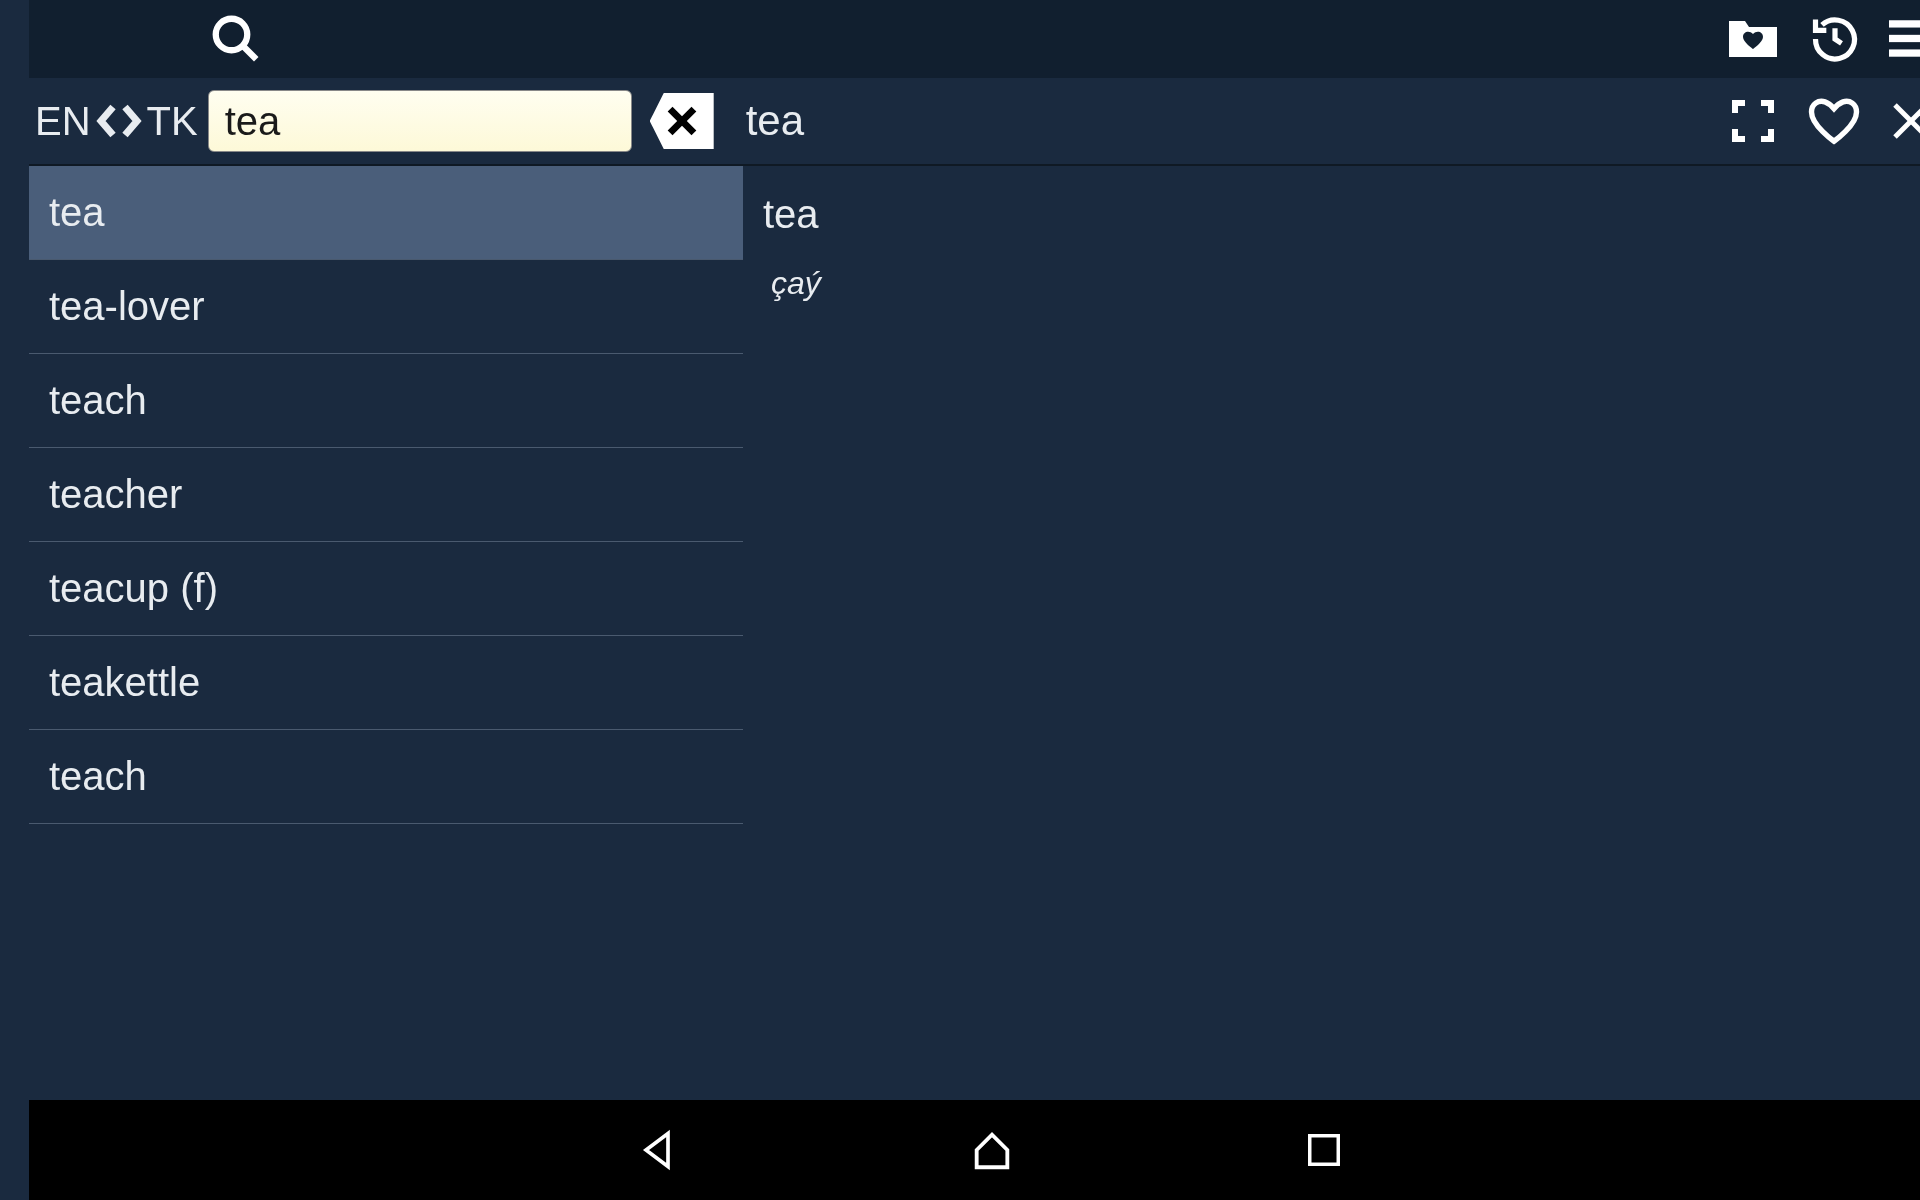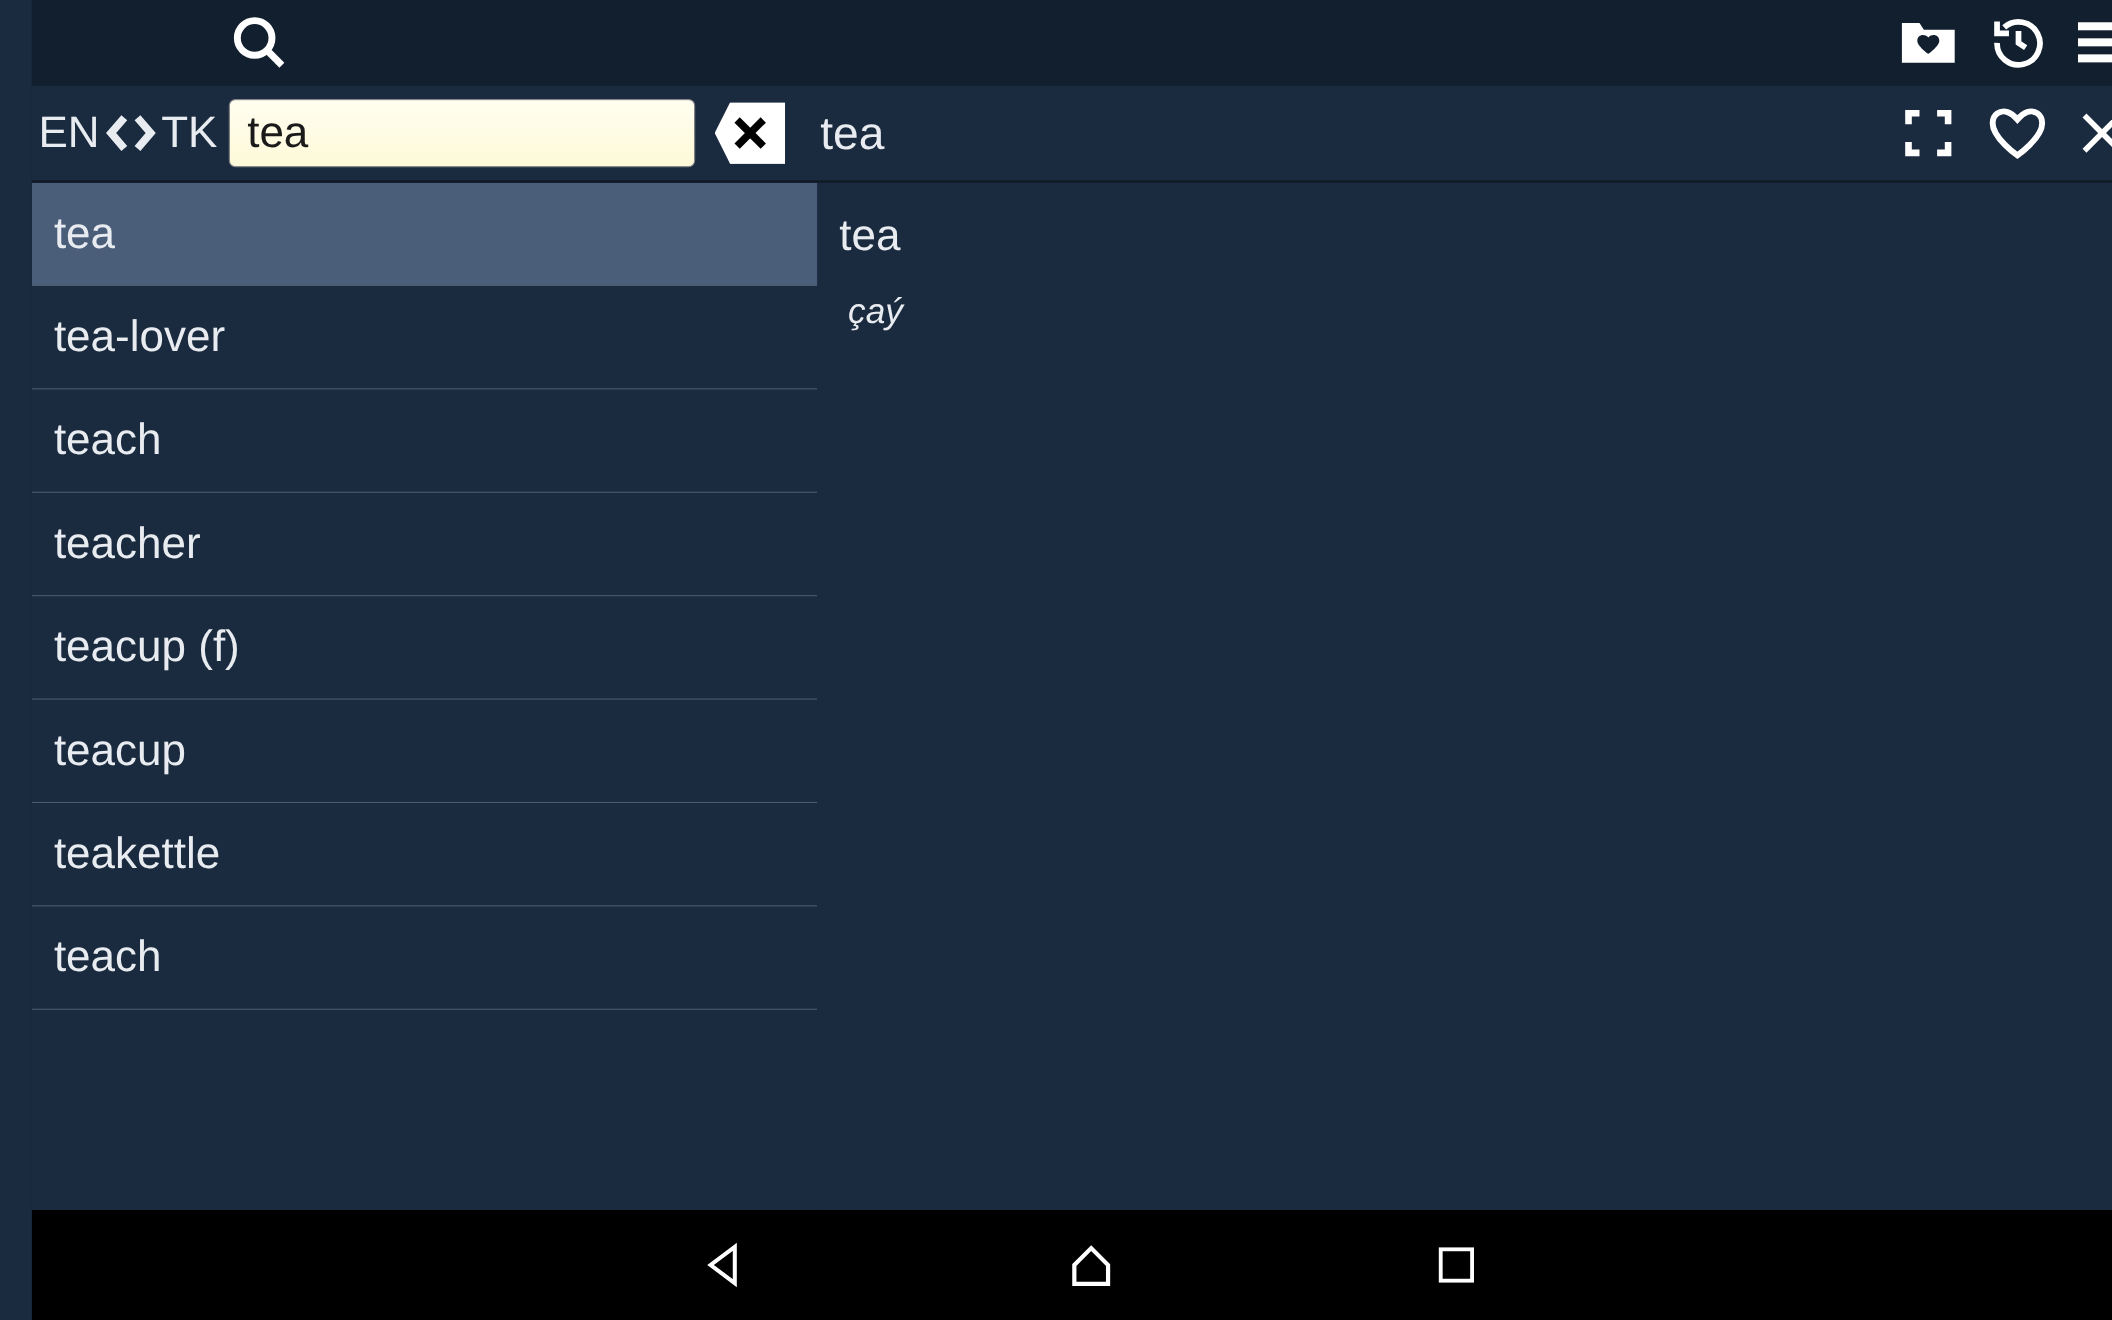--- a/index.html
+++ b/index.html
@@ -256,21 +256,20 @@
       </div>
     </div>
 
     <div class="content-area">
       <div class="word-list" id="word-list-container">
           <div class="word-item selected">tea</div>
           <div class="word-item">tea-lover</div>
           <div class="word-item">teach</div>
           <div class="word-item">teacher</div>
           <div class="word-item">teacup (f)</div>
-          <div class="word-item">teacup</div>
           <div class="word-item">teakettle</div>
           <div class="word-item">teach</div>
         </div>
       <div class="definition-panel">
         <div class="def-word">tea</div>
         <div class="def-translation">çaý</div>
       </div>
     </div>
 
   </div>

